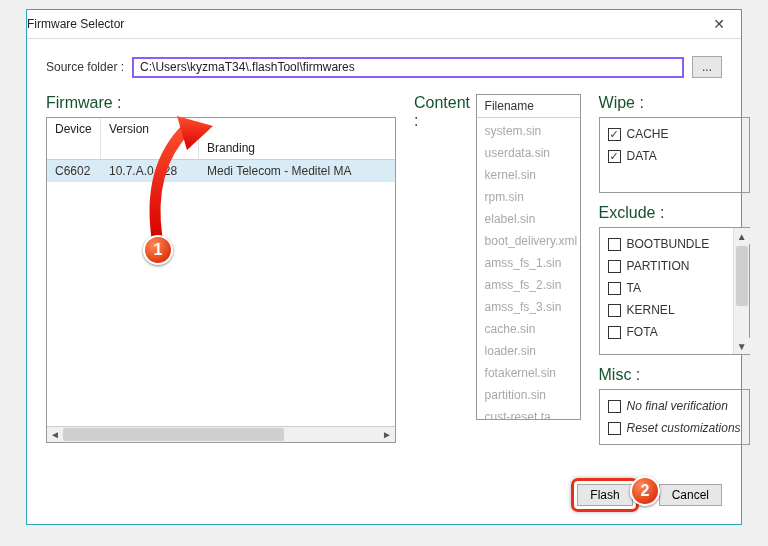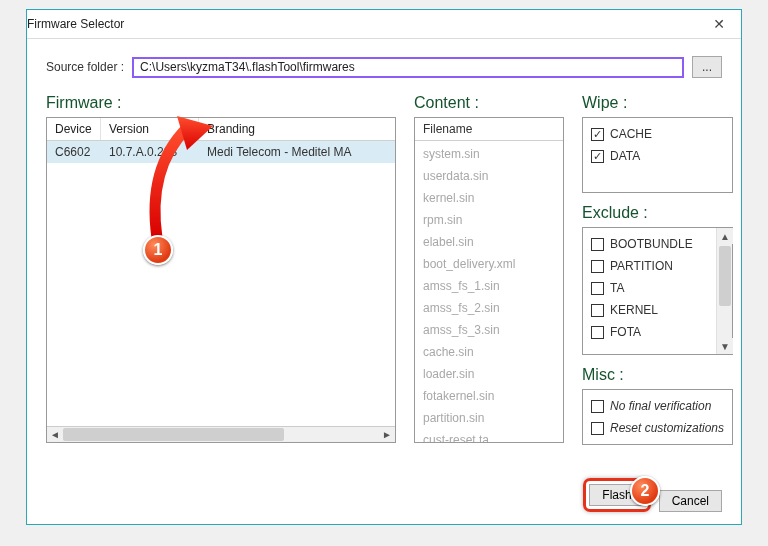--- a/index.html
+++ b/index.html
@@ -85,21 +85,21 @@
     display: flex;
     gap: 18px;
     height: 351px;
   }
   .section-label {
     font-size: 16px;
     margin-bottom: 5px;
     color: #14532d;
   }
   .col-firmware { flex: 0 0 350px; display:flex; flex-direction:column;}
-  .col-content  { flex: 0 0 150px; display:flex; flex-direction:column;}
+  .col-content  { flex: 0 0 150px; display:flex; }
   .col-right    { flex: 1; display:flex; flex-direction:column;}
 
   
   .fw-tablebox {
     border: 1px solid #999;
     height: 326px;
     display:flex;
     flex-direction:column;
   }
   .fw-header {
@@ -108,21 +108,21 @@
     border-bottom: 1px solid #d0d0d0;
   }
   .fw-header div {
     padding: 4px 8px;
     font-size: 12px;
     border-right: 1px solid #e2e2e2;
     color:#222;
   }
   .fw-header .c-device  { flex: 0 0 54px; }
   .fw-header .c-version { flex: 0 0 98px; }
-  .fw-header .c-brand   { flex: 1; border-right:none;}
+  .fw-header .c-brand   { flex: 1; border-right:none;margin-top:19px;}
   .fw-body {
     flex:1;
     overflow:hidden;
     position:relative;
   }
   .fw-row {
     display: flex;
     background: #d9ebf4;
     font-size:12px;
   }
@@ -214,22 +214,22 @@
     font-size:11px; line-height:11px;
     flex-shrink: 0;
   }
 
   
   .footer {
     position: absolute;
     right: 19px;
     bottom: 12px;
     display: flex;
-    gap: 8px;
-    align-items:flex-end;
+    gap: 20px;
+    align-items:center;
   }
   .btn {
     border: 1px solid #a7a7a7;
     background: #e7e7e7;
     padding: 3px 12px;
     font-size:12px;
     cursor:pointer;
     font-family: inherit;
   }
   .flash-highlight {

